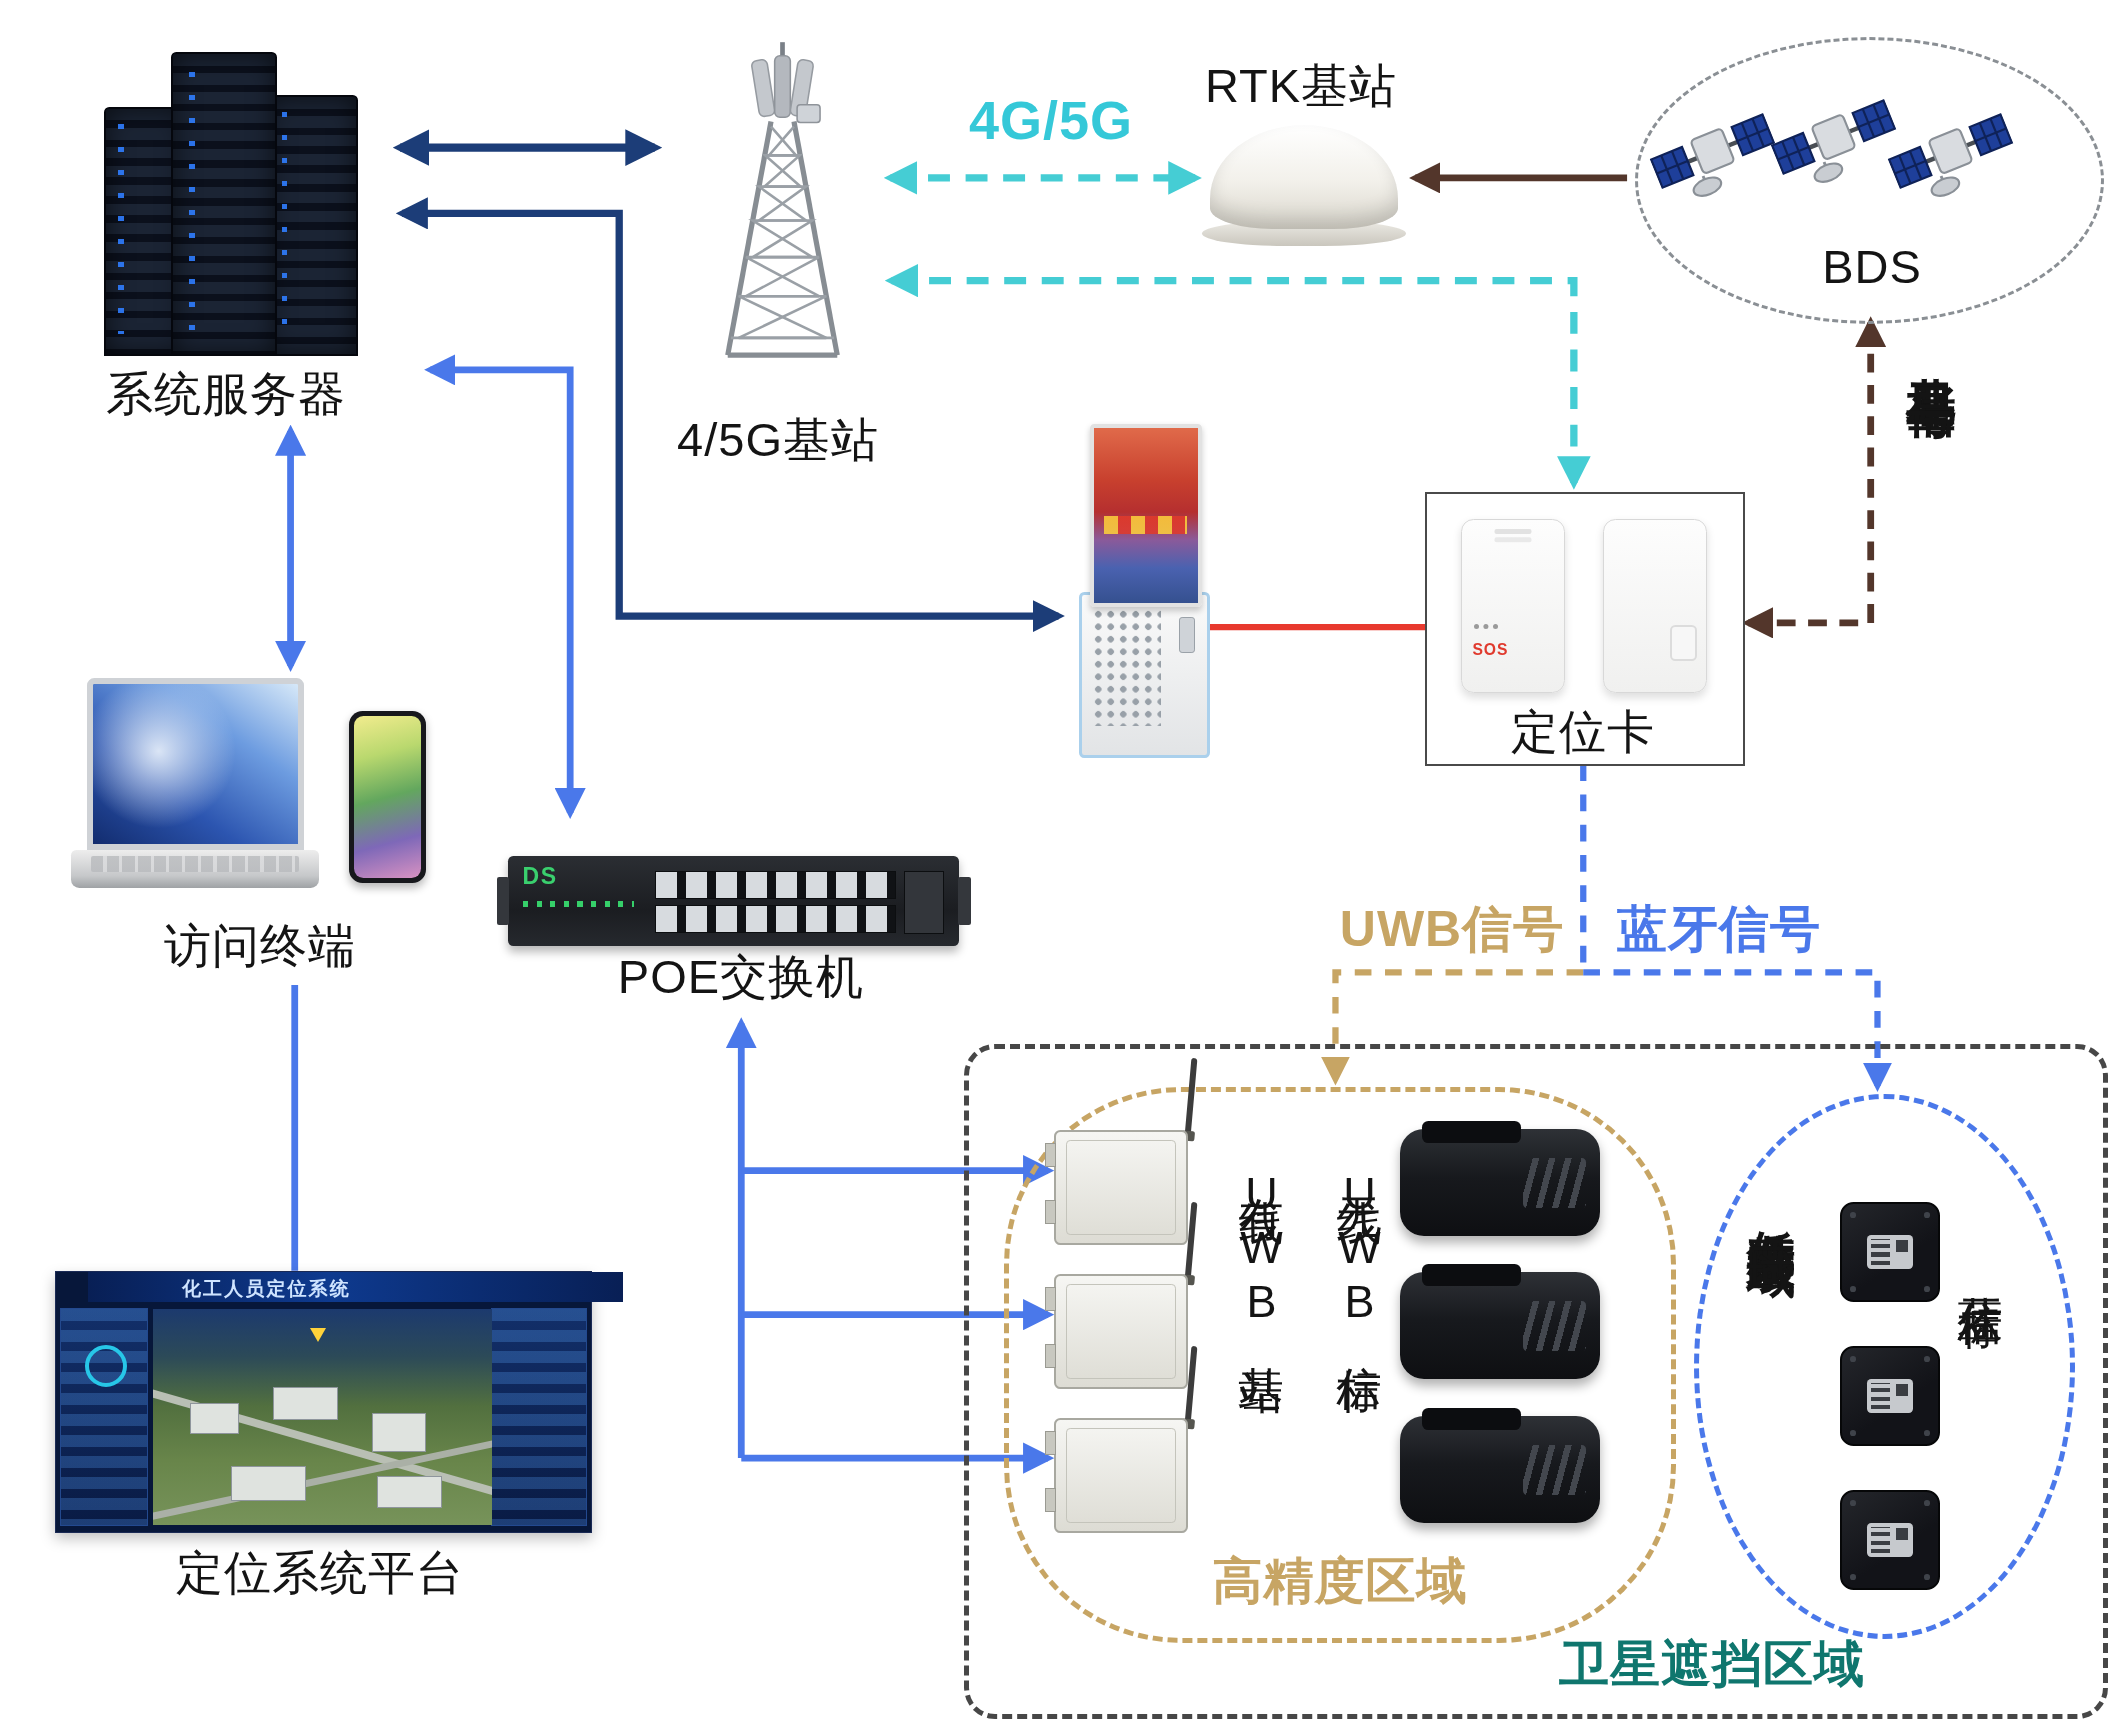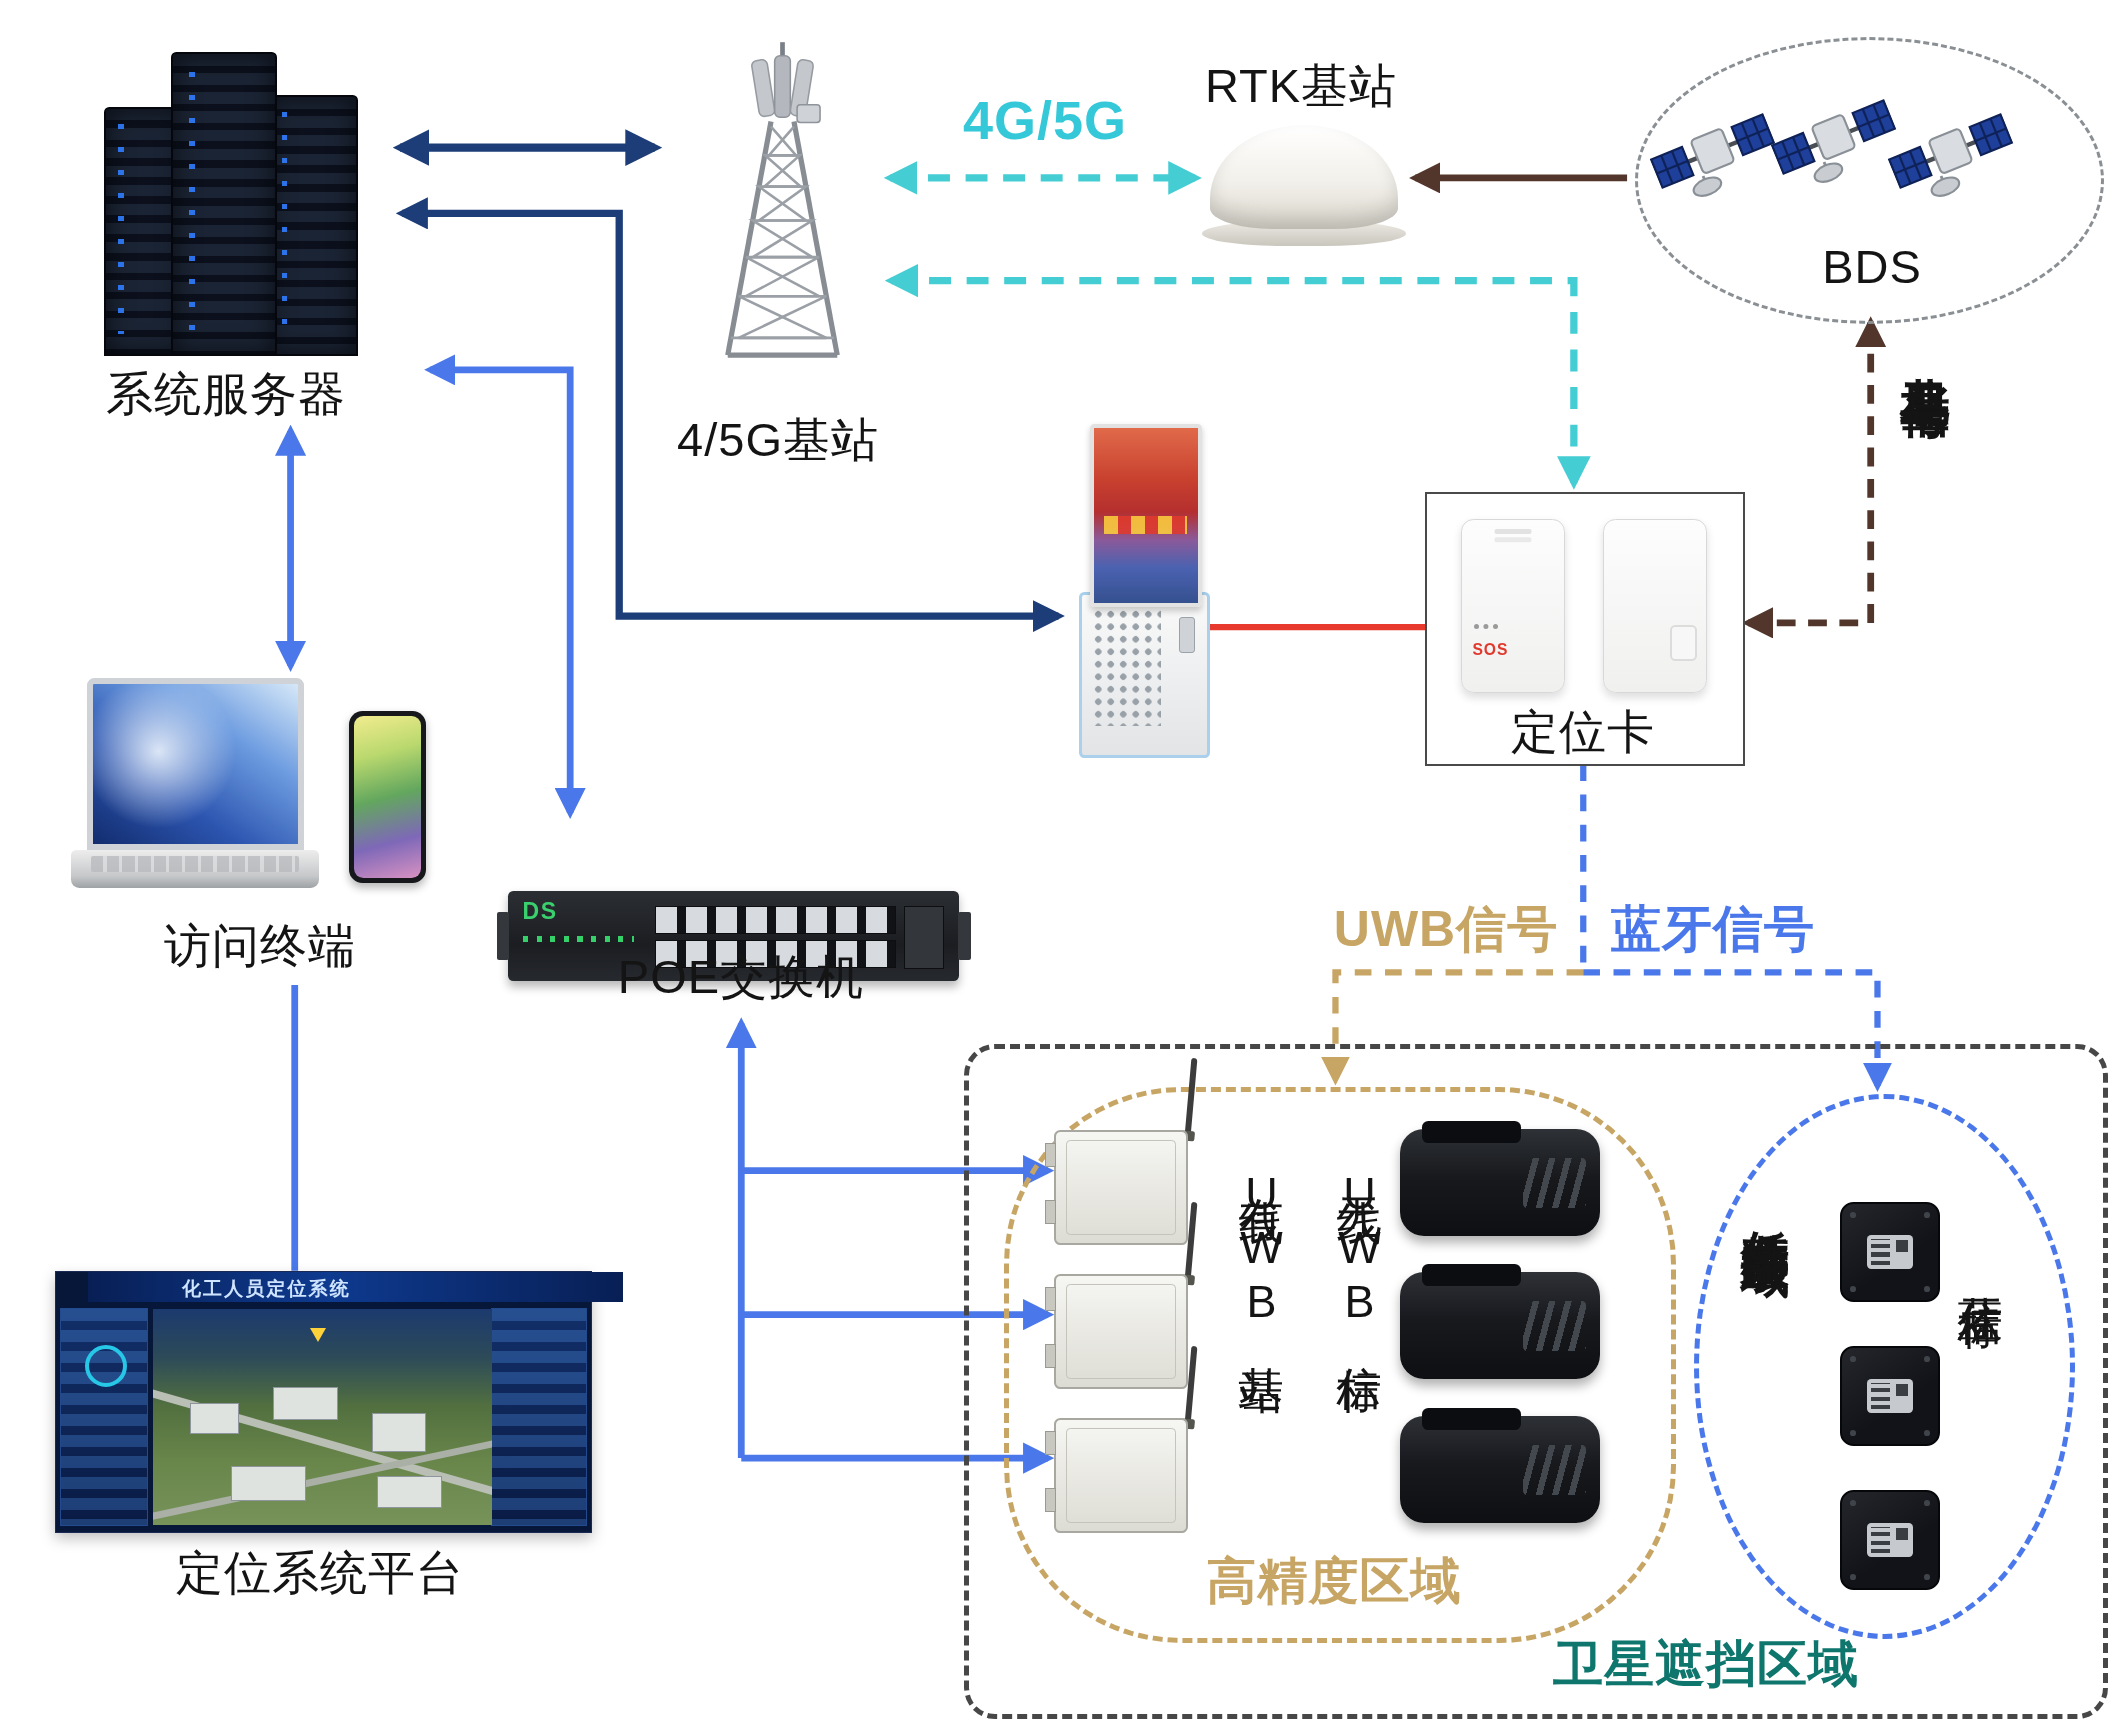--- a/index.html
+++ b/index.html
@@ -4,21 +4,21 @@
 <style>
   html,body{margin:0;padding:0;background:#ffffff;}
   body{width:2119px;height:1733px;font-family:"Liberation Sans","DejaVu Sans",sans-serif;}
   .canvas{position:relative;width:2119px;height:1733px;background:#ffffff;overflow:hidden;}
 
   
   .wires{position:absolute;left:0;top:0;width:2119px;height:1733px;pointer-events:none;}
 
   
   .lbl{position:absolute;font-size:47px;color:#141414;font-weight:500;white-space:nowrap;transform:translateX(-50%);letter-spacing:1px;}
-  .b{font-weight:700;}
+  .b{font-weight:700;margin-left:6px;}
   .c-cyan{color:#35c8d8;}
   .c-tan{color:#c7a564;}
   .c-blue{color:#4a78ea;}
   .c-red{color:#0f766e;}
   .c-brown{color:#4a332a;}
   .vlbl{position:absolute;writing-mode:vertical-rl;text-orientation:upright;font-size:45px;color:#141414;letter-spacing:3.1px;white-space:nowrap;}
 
   
   .zone{position:absolute;}
   .zone-outer{left:964px;top:1044px;width:1134px;height:665px;border:5.2px dashed #474747;border-radius:31px;}
@@ -86,21 +86,21 @@
   .laptop .lbase{position:absolute;left:0;top:172px;width:248px;height:38px;
         background:linear-gradient(180deg,#ededed,#c6c8ca 68%,#9fa2a5);border-radius:5.2px 5.2px 8.3px 8.3px;}
   .laptop .lbase::before{content:"";position:absolute;left:8%;top:6.3px;width:84%;height:15.7px;
         background:repeating-linear-gradient(90deg,#b8babd 0 12.5px,#d9dadc 12.5px 15.7px);border-radius:2.1px;opacity:.8;}
   .phone{position:absolute;left:349px;top:711px;width:77px;height:172px;background:#17181c;border-radius:13.6px;box-shadow:0 4.2px 8.3px rgba(0,0,0,.28);}
   .phone .pscreen{position:absolute;left:5.2px;top:5.2px;right:5.2px;bottom:5.2px;border-radius:9.4px;
         background:linear-gradient(165deg,#f2ec8e 0%,#b9d86e 25%,#63a75e 50%,#7e68b8 76%,#d892c2 100%);}
 
   
   .poe{position:absolute;left:508px;top:856px;width:451px;height:90px;border-radius:5.2px;
-       background:linear-gradient(180deg,#2b2e33,#1b1d21 60%,#26292e);box-shadow:0 5.2px 9.4px rgba(0,0,0,.28);margin-top:35px;}
+       background:linear-gradient(180deg,#2b2e33,#1b1d21 60%,#26292e);box-shadow:0 5.2px 9.4px rgba(0,0,0,.28);}
   .poe::before,.poe::after{content:"";position:absolute;top:21px;width:12.5px;height:48px;background:#34373c;border-radius:2.1px;}
   .poe::before{left:-11.5px;}
   .poe::after{right:-11.5px;}
   .poe .logo{position:absolute;left:14.6px;top:7.3px;color:#3ad06e;font-size:23px;font-weight:700;letter-spacing:1.6px;}
   .poe .leds{position:absolute;left:14.6px;top:45px;width:111px;height:6.3px;
        background:repeating-linear-gradient(90deg,#36d06a 0 5.2px,transparent 5.2px 13.6px);}
   .poe .ports{position:absolute;left:147px;width:239px;height:26px;border:1.6px solid #0c0e10;
        background:repeating-linear-gradient(90deg,#d7dbdf 0 21px,#101215 21px 30px);}
   .poe .ports-top{top:14.6px;}
   .poe .ports-bot{top:49px;}

